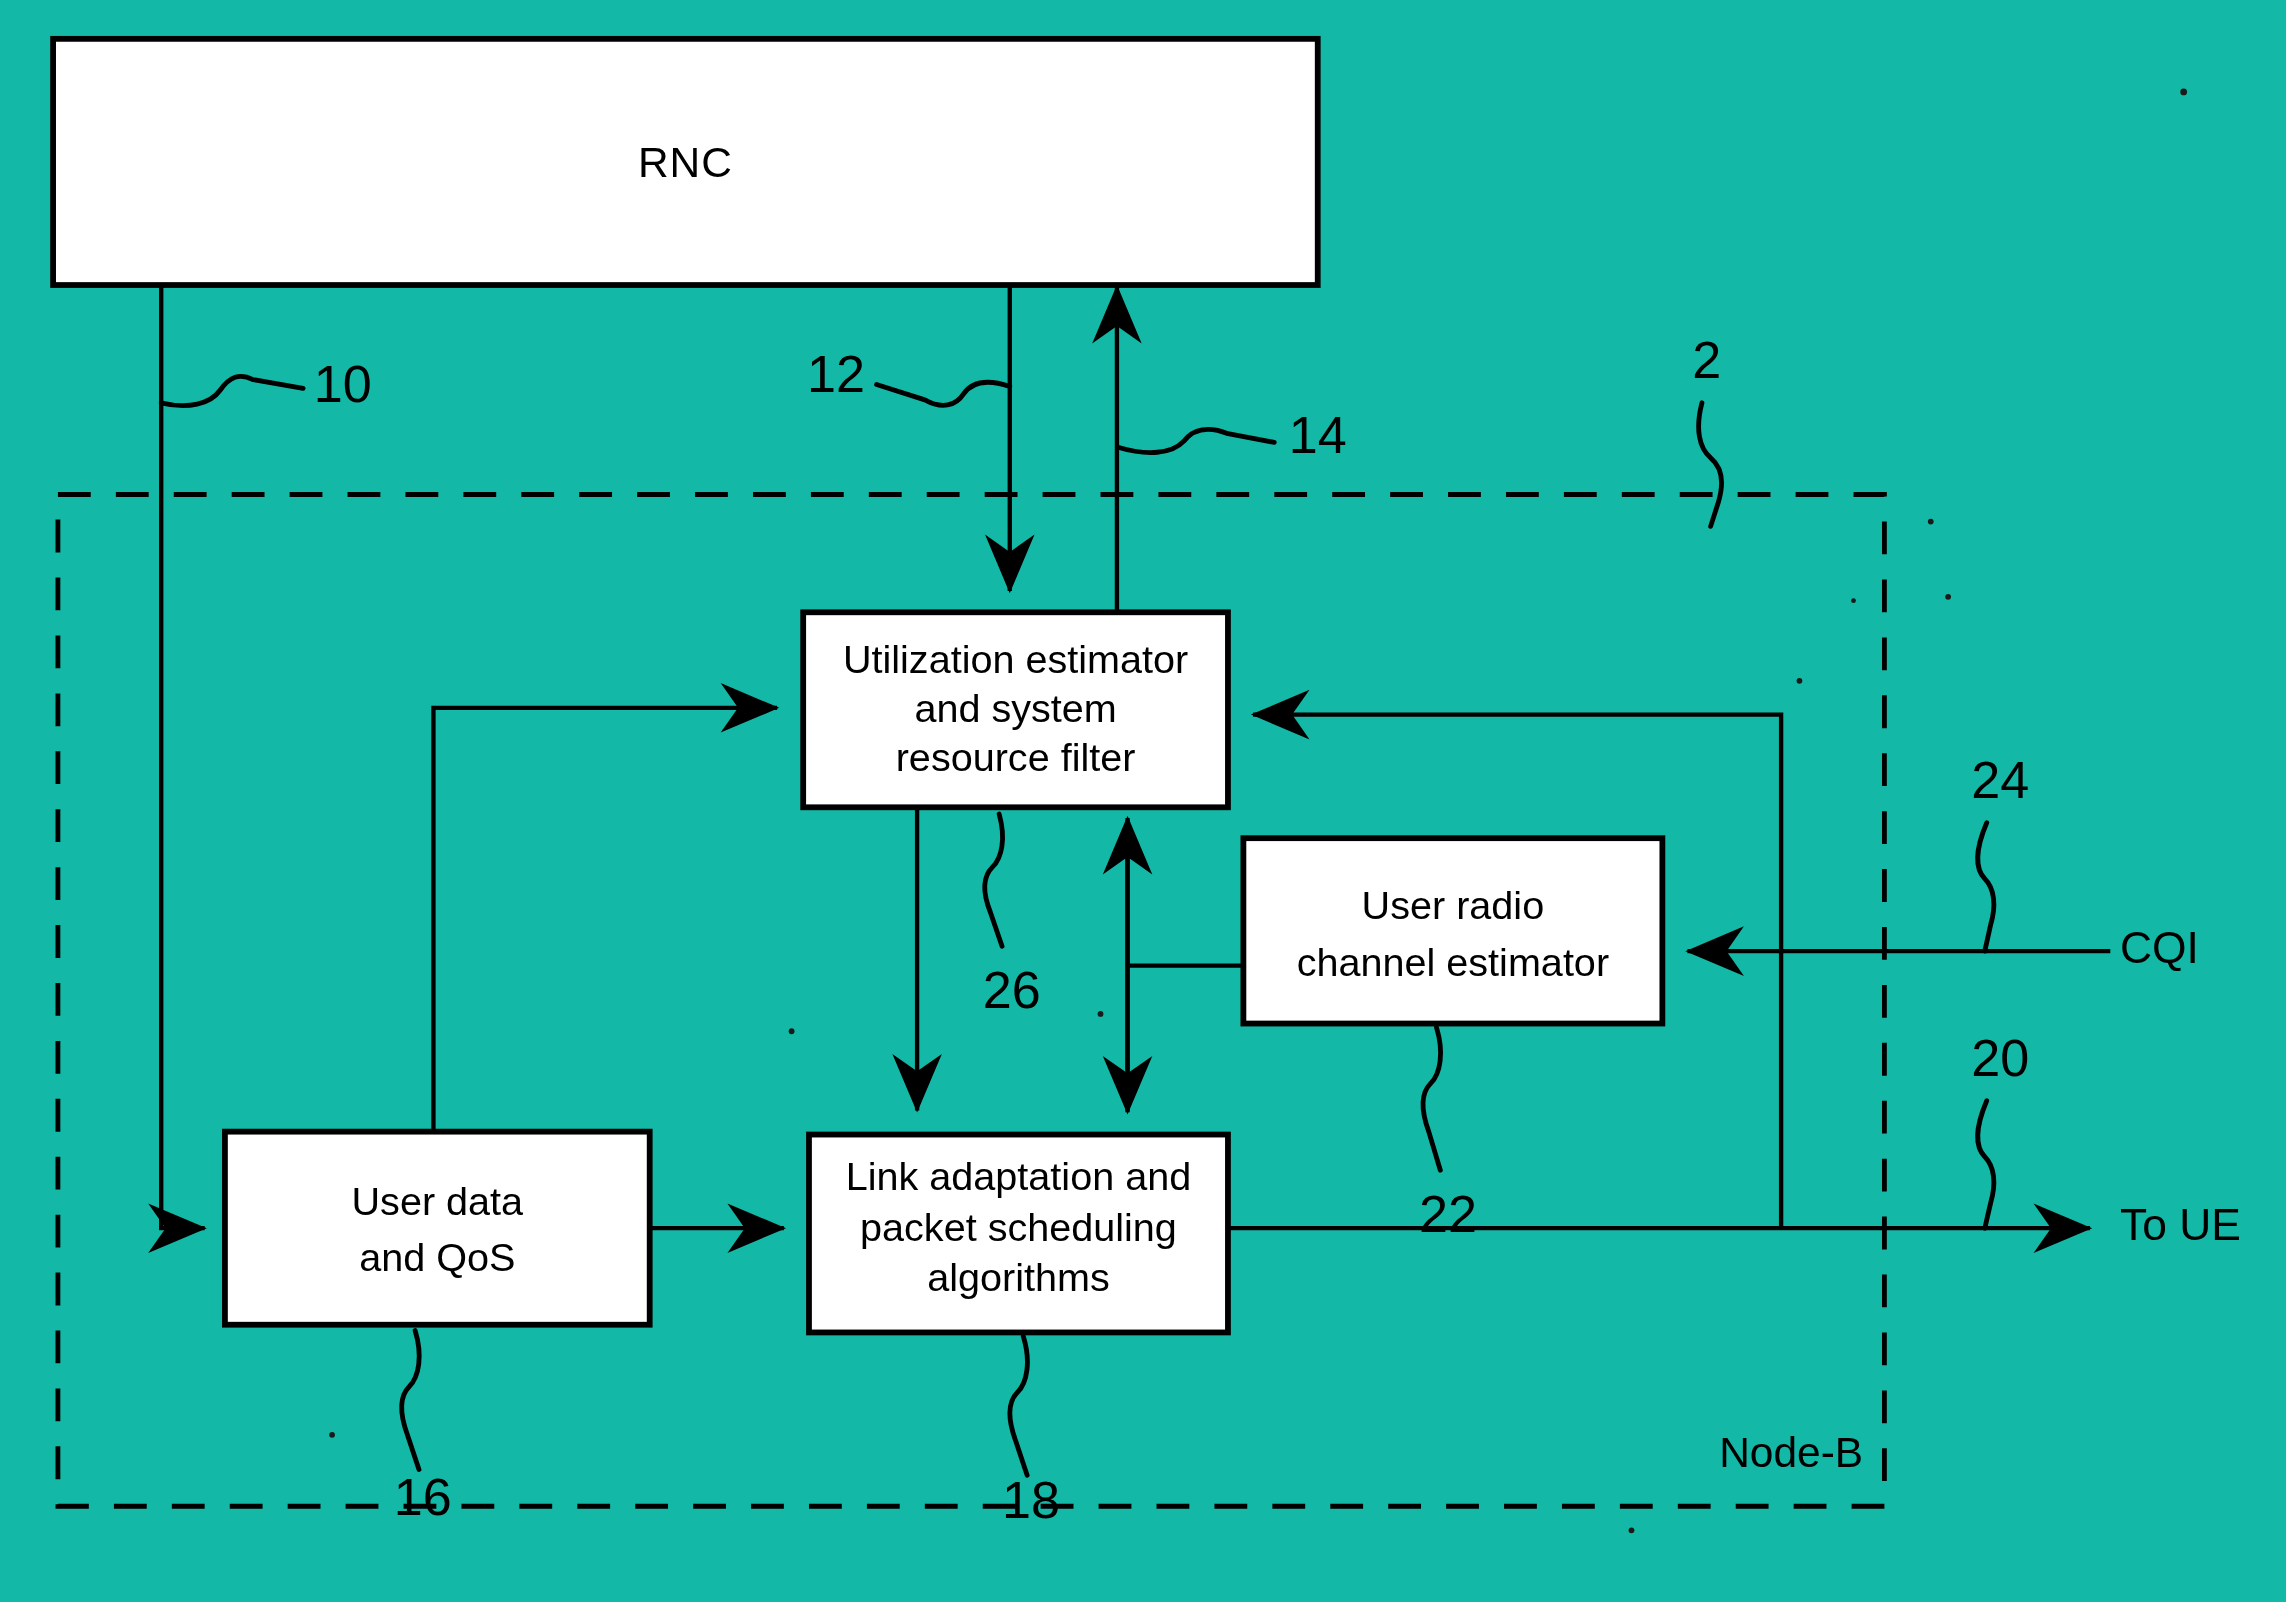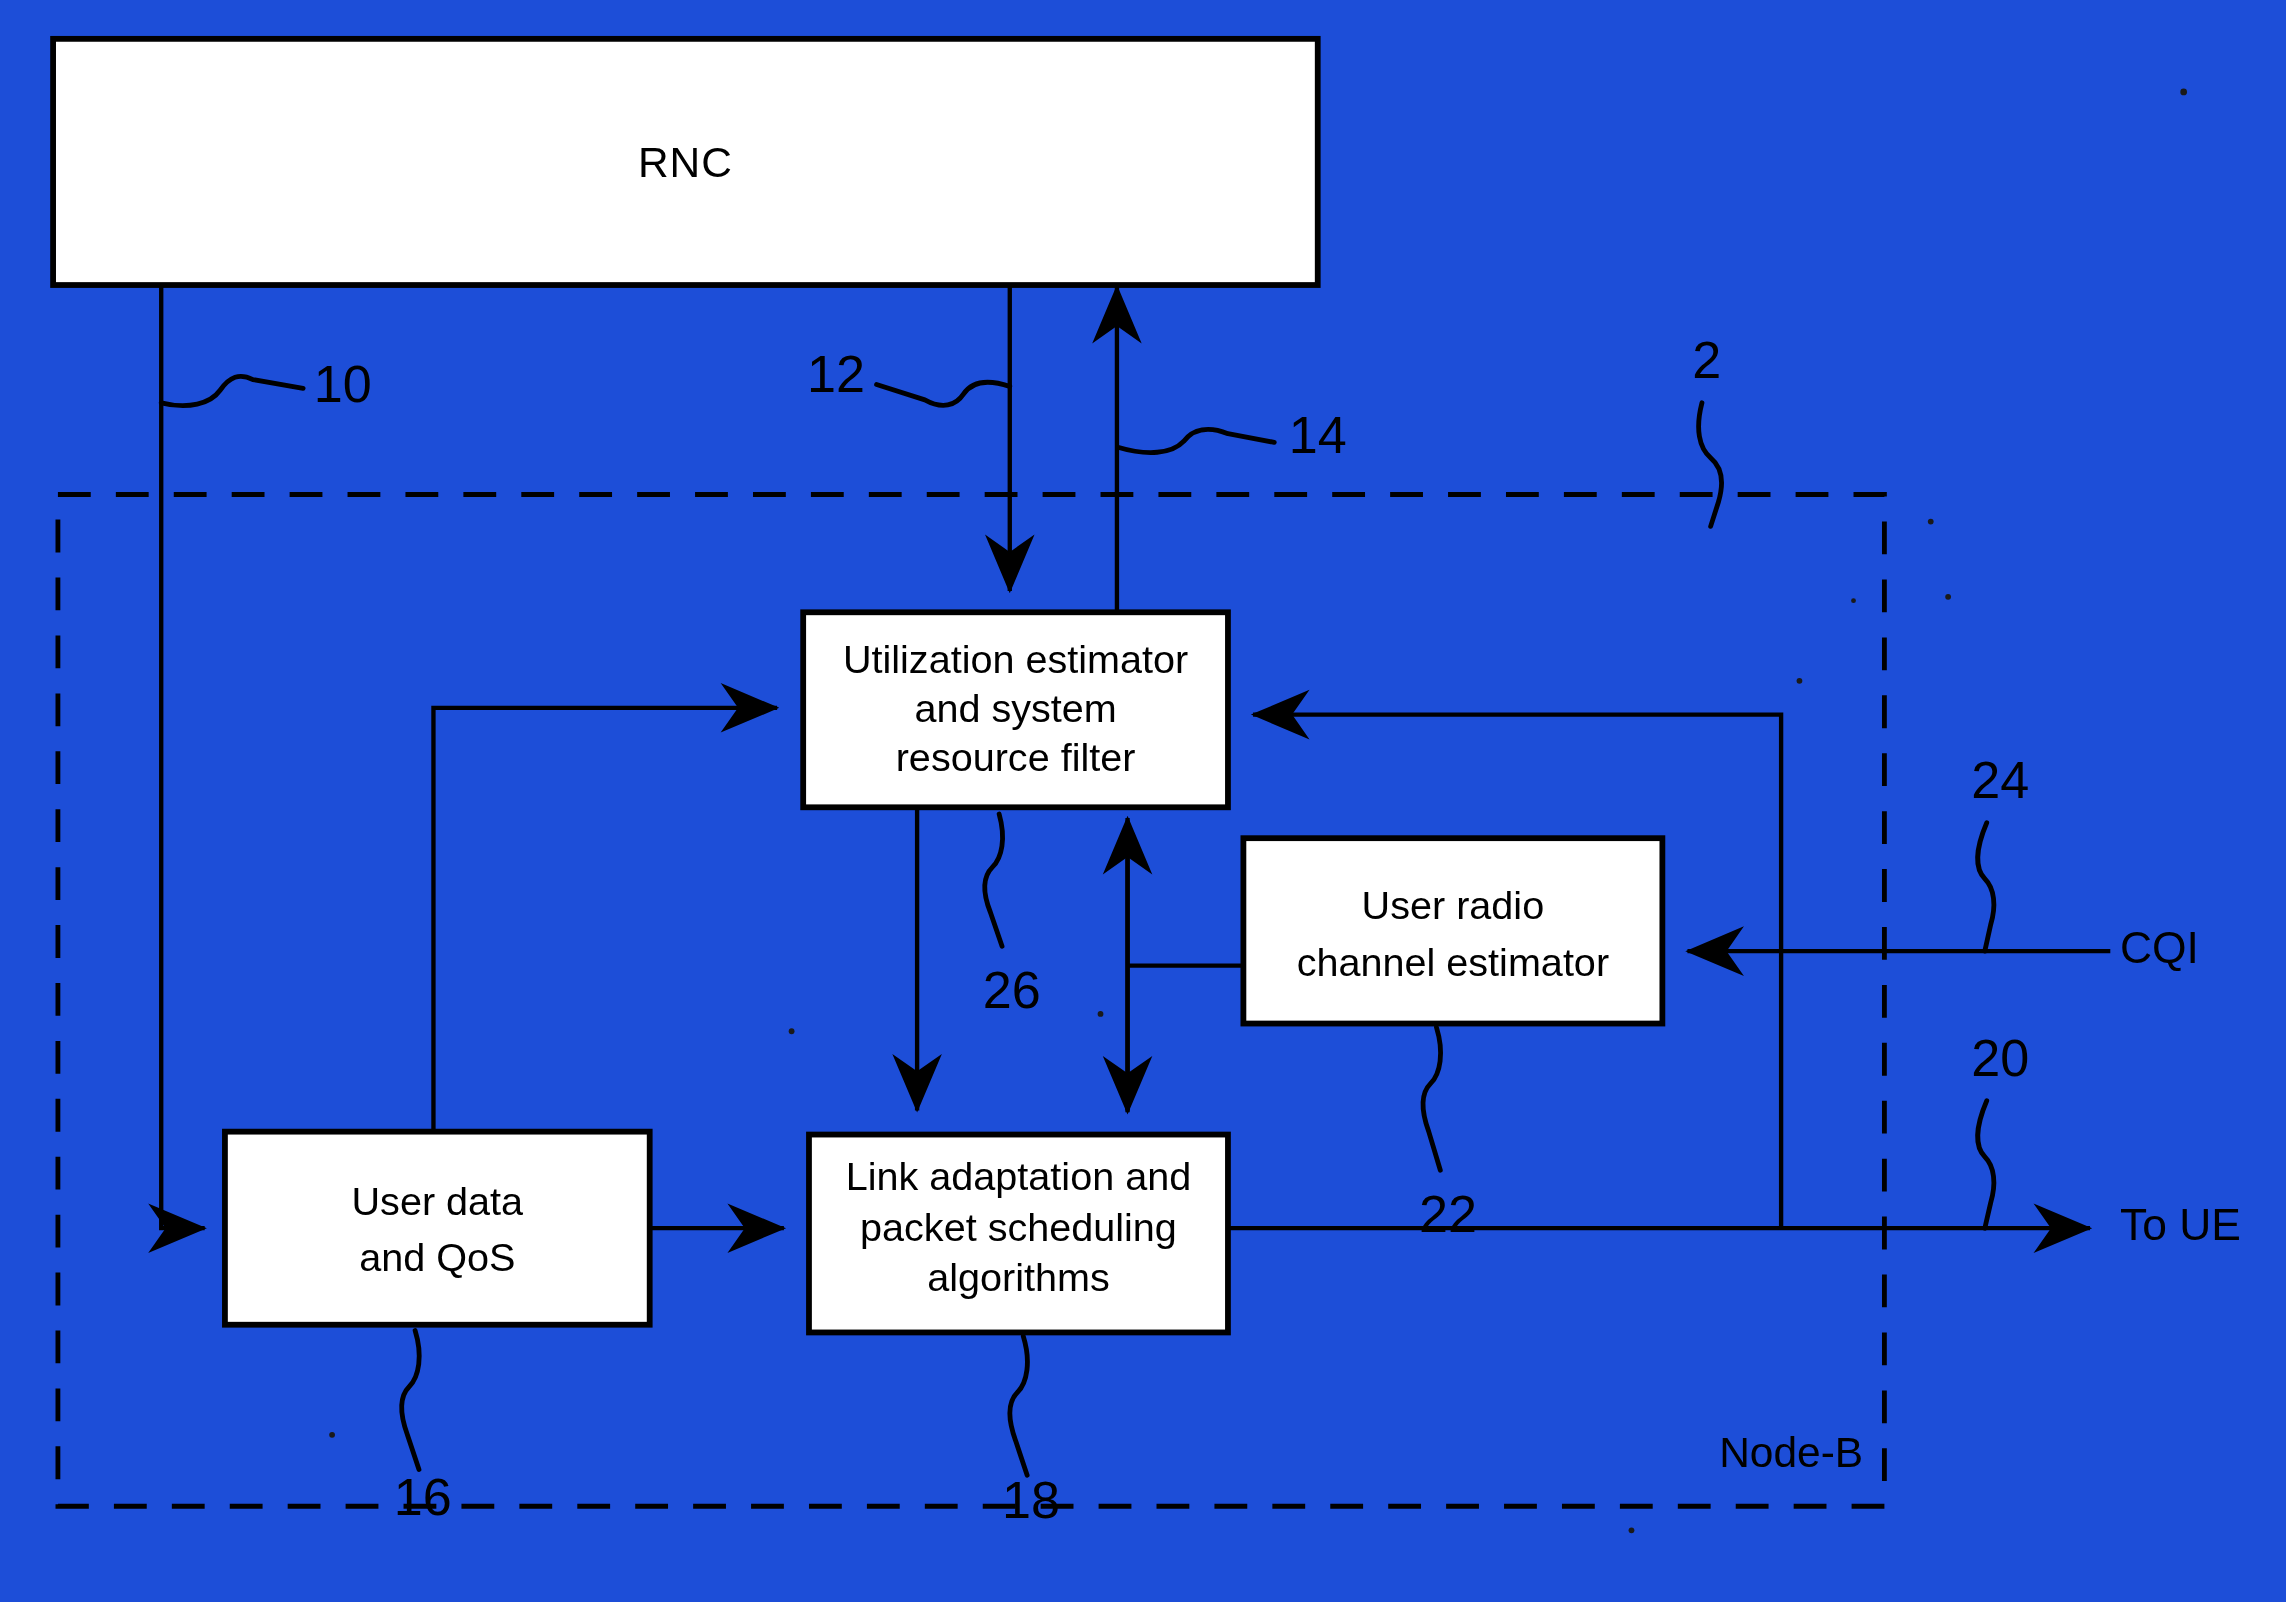--- a/index.html
+++ b/index.html
@@ -4,21 +4,21 @@
 <style>
   html, body {
     margin: 0;
     padding: 0;
     background: #ffffff;
   }
   #figure-root {
     position: relative;
     width: 2286px;
     height: 1603px;
-    background: #1d4ed8;
+    background: #14b8a6;
     font-family: "Liberation Sans", sans-serif;
   }
   svg.diagram {
     position: absolute;
     left: 0;
     top: 0;
     width: 2286px;
     height: 1603px;
     display: block;
   }

